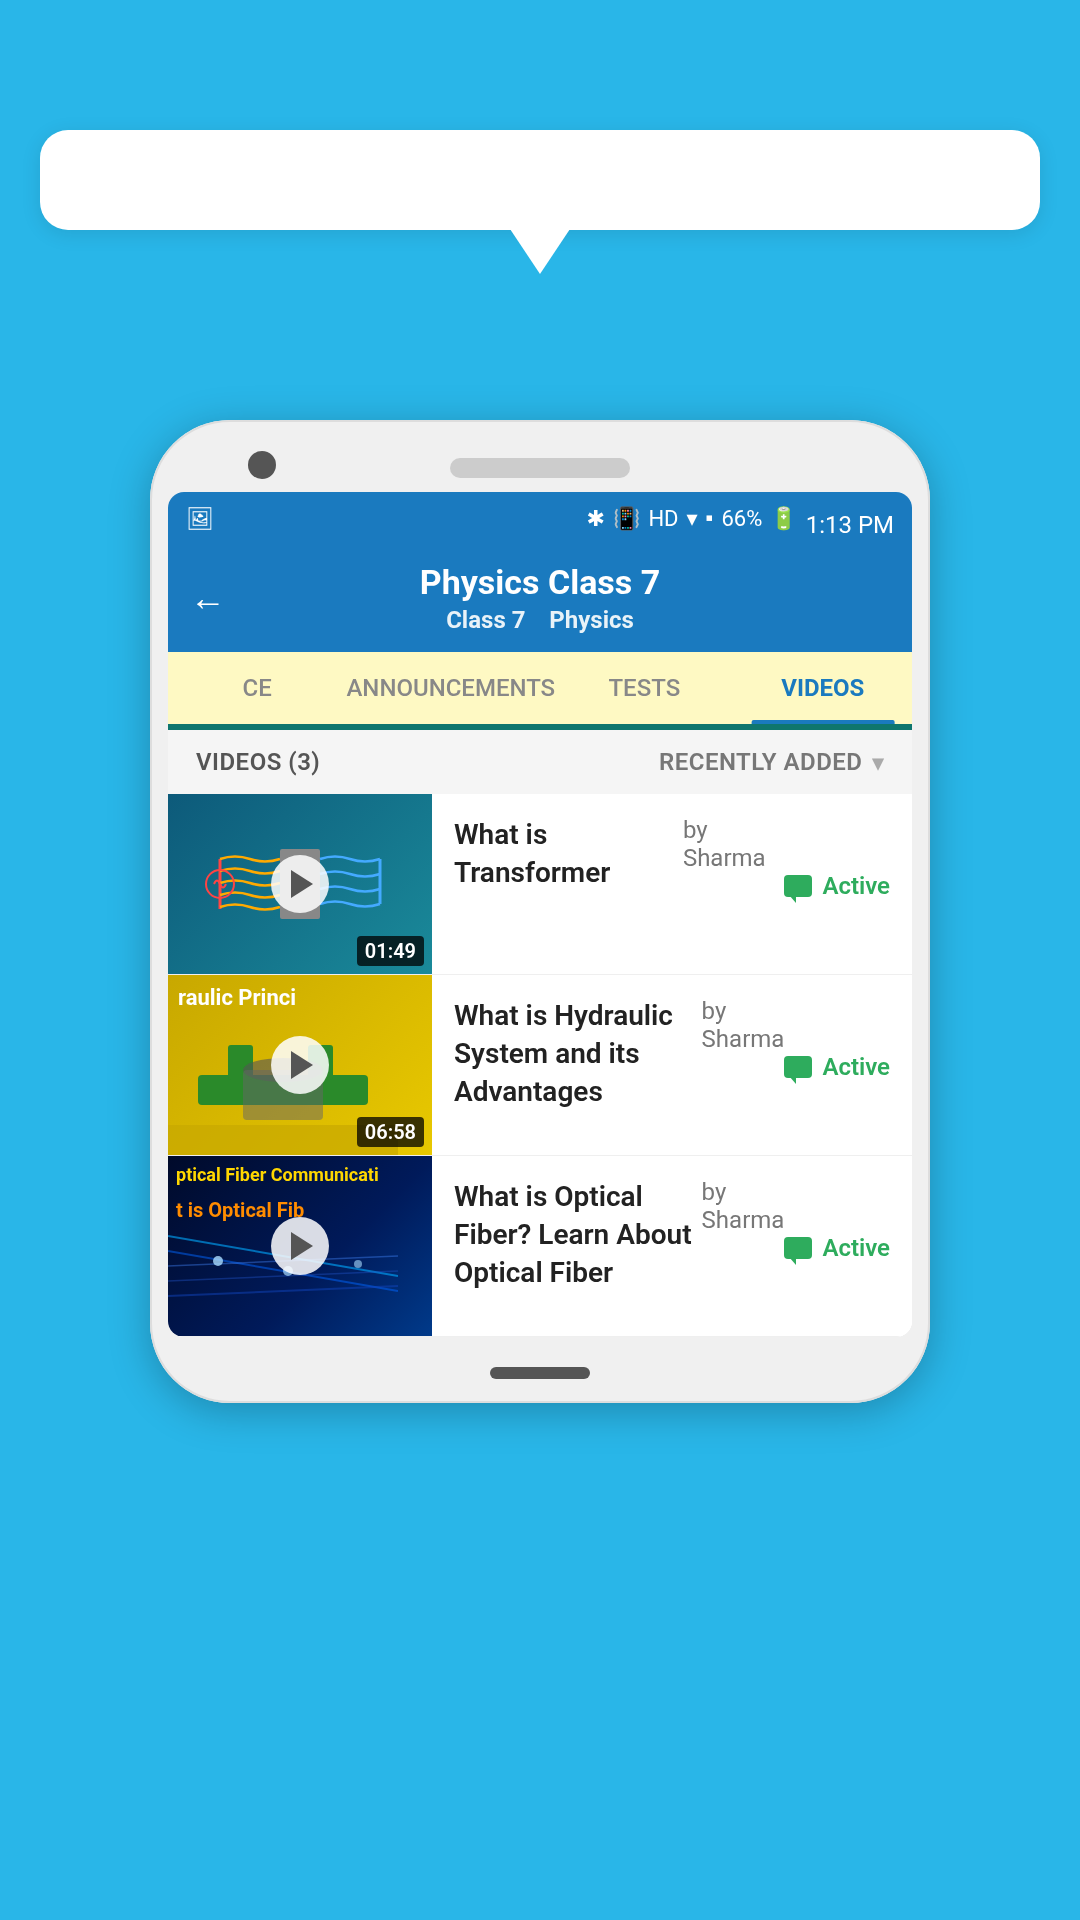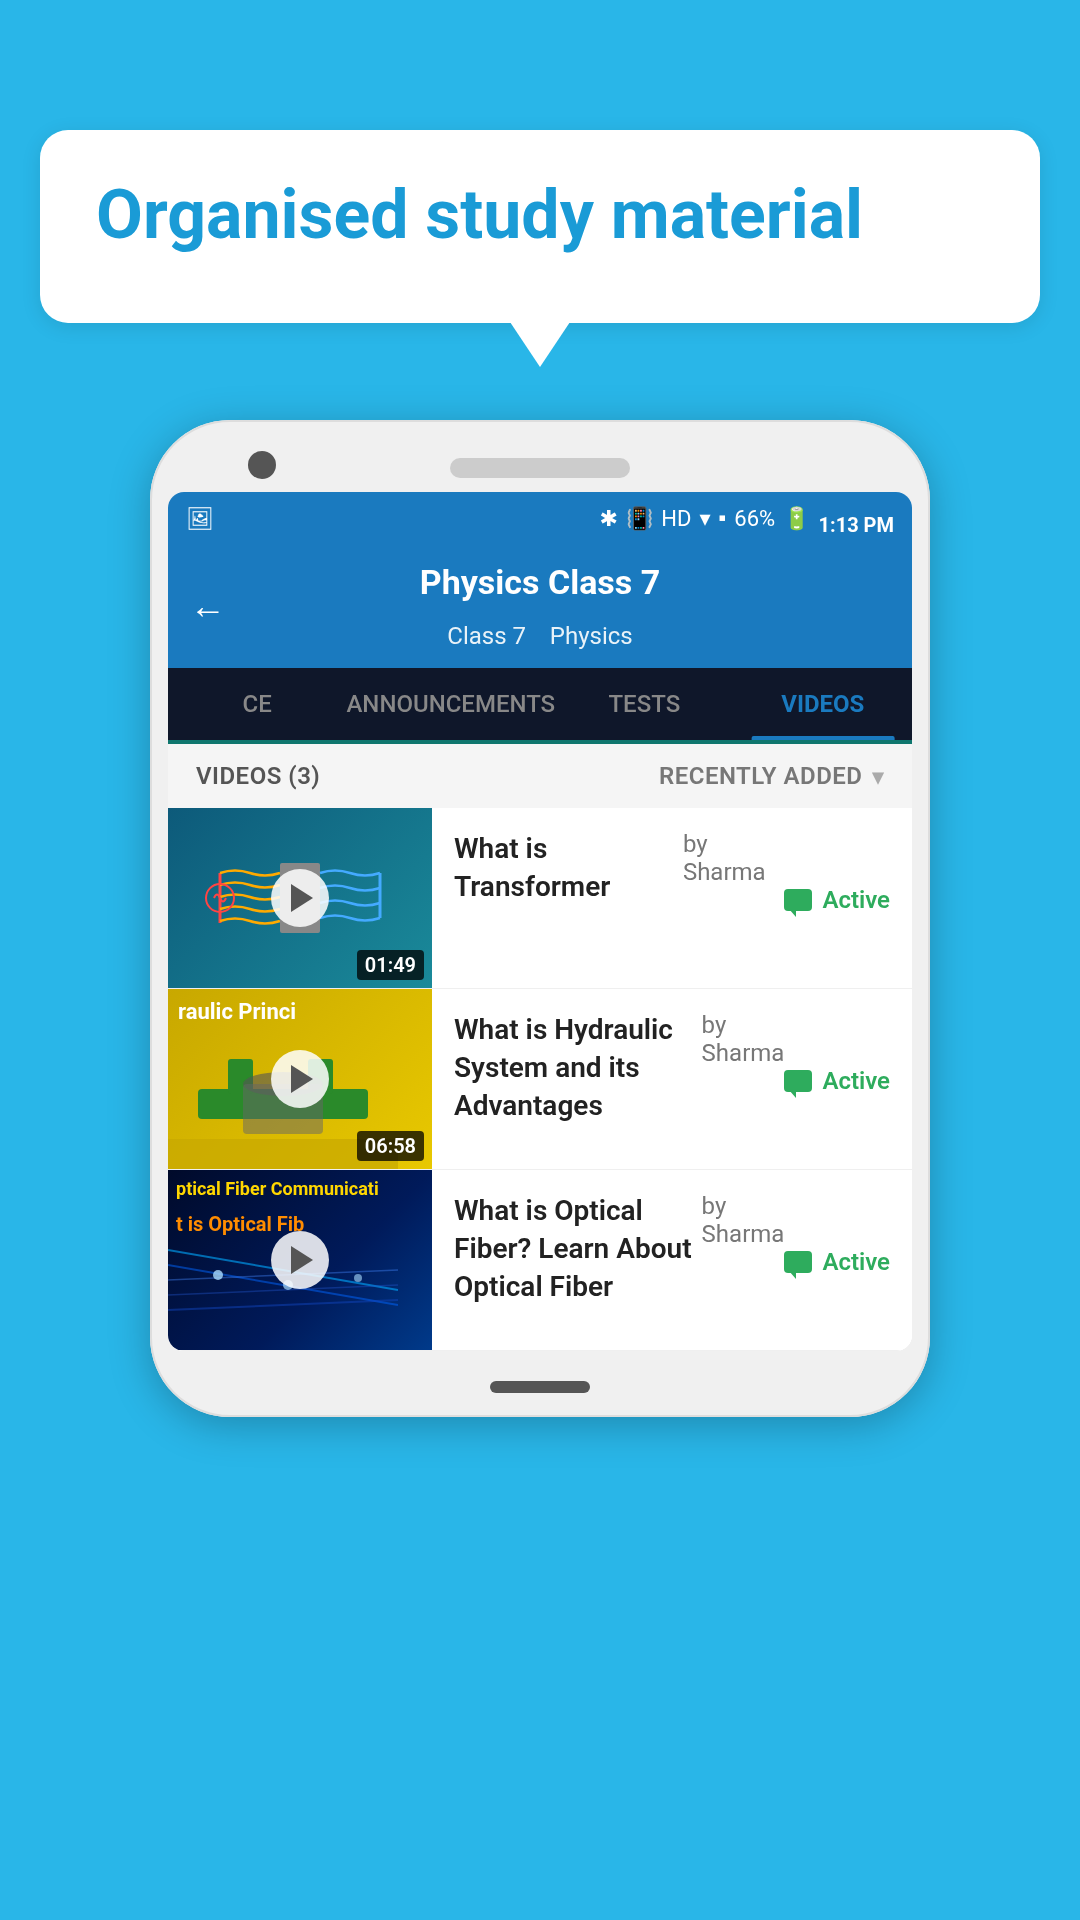--- a/index.html
+++ b/index.html
@@ -112,21 +112,21 @@
       color: white;
       display: flex;
       align-items: center;
       justify-content: space-between;
       padding: 10px 18px;
       font-size: 22px;
       height: 52px;
     }
     .status-left { display: flex; align-items: center; gap: 6px; }
     .status-right { display: flex; align-items: center; gap: 8px; font-size: 22px; }
-    .status-right .time { font-weight: 700; font-size: 20px; margin-top: 14px; }
+    .status-right .time { font-weight: 400; font-size: 24px; margin-top: 14px; }
 
     
     .app-header {
       background: #1a7abf;
       color: white;
       text-align: center;
       padding: 18px 60px;
       position: relative;
     }
     .back-btn {
@@ -138,28 +138,29 @@
       color: white;
       cursor: pointer;
     }
     .header-title {
       font-size: 34px;
       font-weight: 700;
     }
     .header-subtitle {
       font-size: 24px;
       opacity: 0.9;
-      margin-top: 20px;
+      margin-top: 4px;
+      font-weight: bold;
     }
 
     
     .tabs {
-      background: #0f172a;
-      display: flex;
-      border-bottom: 4px solid #0f766e;
+      background: #fef9c3;
+      display: flex;
+      border-bottom: 6px solid #0f766e;
     }
     .tab {
       flex: 1;
       text-align: center;
       padding: 22px 0;
       font-size: 24px;
       font-weight: 500;
       color: #888;
       cursor: pointer;
       position: relative;
@@ -359,21 +360,20 @@
       padding: 16px 0 6px 0;
       text-align: center;
     }
   </style>
 </head>
 <body>
 
 <div style="position:absolute;top:0;left:0;width:1080px;height:1920px;background:#29b6e8;"></div>
 
 <div class="speech-bubble">
-  <div class="bubble-title">Organised study material</div>
 </div>
 
 <div class="phone-wrapper">
   <div class="phone-outer">
 
     <div class="phone-top">
       <div class="camera"></div>
       <div class="speaker"></div>
     </div>
 

